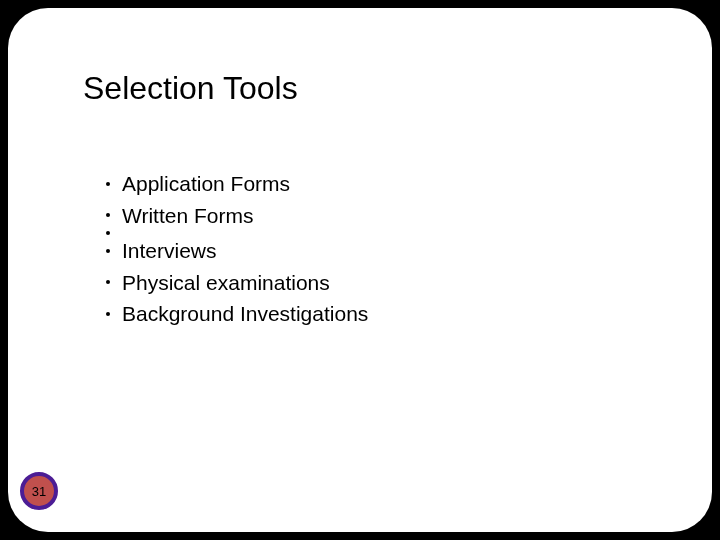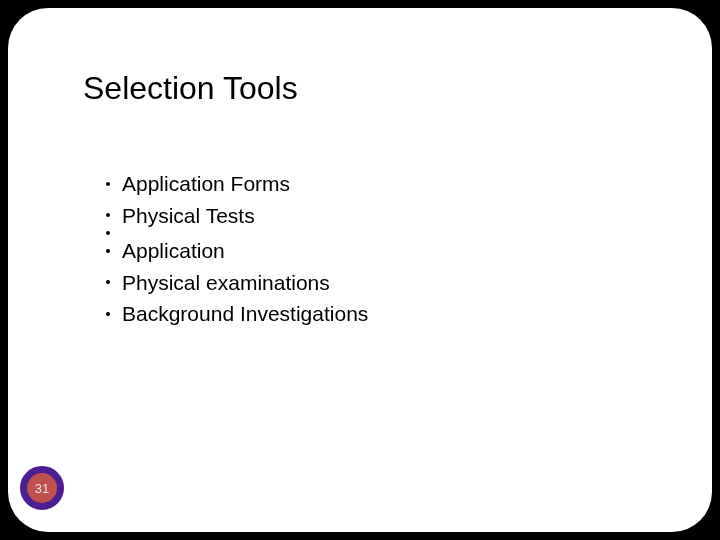--- a/index.html
+++ b/index.html
@@ -51,50 +51,50 @@
     margin-right: 12px;
     flex-shrink: 0;
   }
   .pagenum {
     position: absolute;
     left: 12px;
     bottom: 22px;
     width: 30px;
     height: 30px;
     background: #c0504d;
-    border: 7px solid #4c1d95;
+    border: 4px solid #4c1d95;
     border-radius: 50%;
-    color: #e5e5e5;
+    color: #000000;
     font-size: 13px;
     display: flex;
     align-items: center;
     justify-content: center;
   }
 </style>
 </head>
 <body>
 
 <div class="slide">
   <div class="title">Selection Tools</div>
 
   <div class="bullets">
     <div class="bullet-row">
       <span class="dot"></span>
       <span>Application Forms</span>
     </div>
     <div class="bullet-row">
       <span class="dot"></span>
-      <span>Physical Tests</span>
+      <span>Written Forms</span>
     </div>
     <div class="bullet-row">
       <span class="dot"></span>
     </div>
     <div class="bullet-row">
       <span class="dot"></span>
-      <span>Application</span>
+      <span>Interviews</span>
     </div>
     <div class="bullet-row">
       <span class="dot"></span>
       <span>Physical examinations</span>
     </div>
     <div class="bullet-row">
       <span class="dot"></span>
       <span>Background Investigations</span>
     </div>
   </div>

